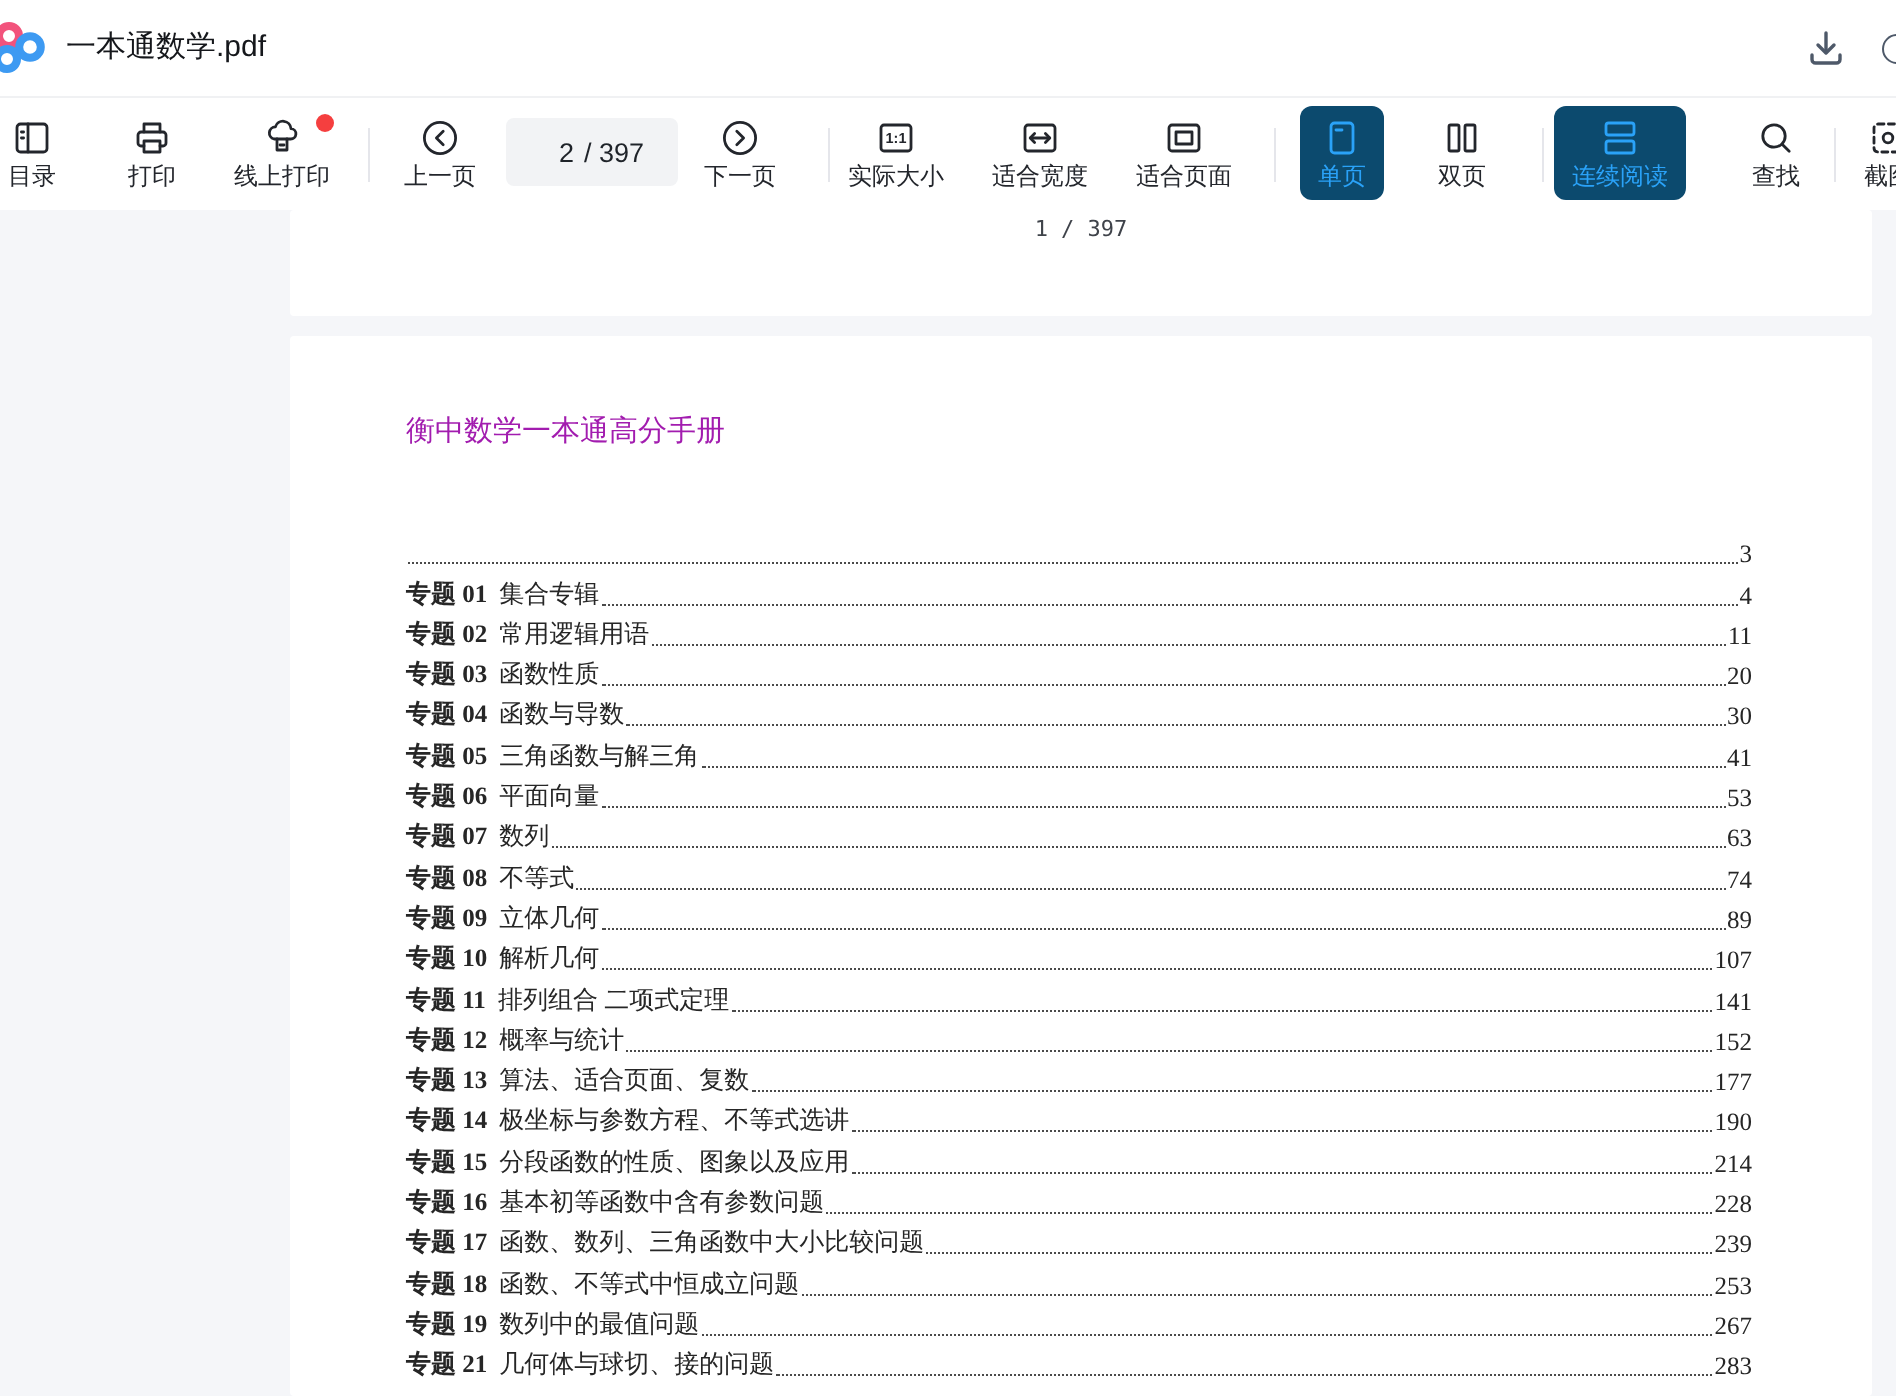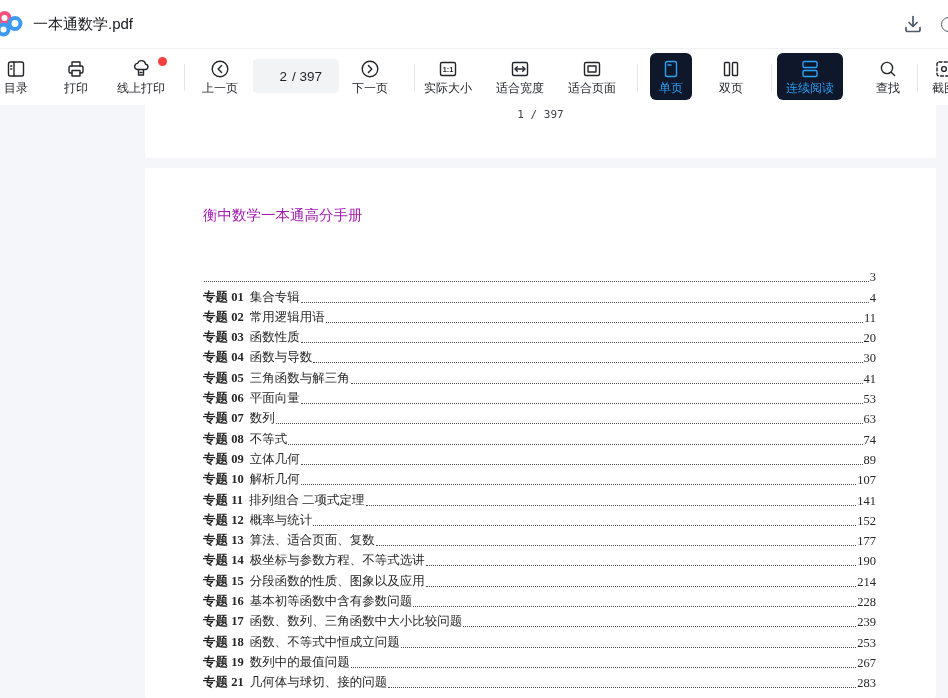--- a/index.html
+++ b/index.html
@@ -20,21 +20,21 @@
   .partial-circle{position:absolute;right:-8px;top:17px;width:13px;height:13px;
                   border:1.7px solid #4e5969;border-radius:50%;}
 
   
   .toolbar{position:absolute;top:48px;left:0;width:948px;height:57px;background:#fff;z-index:2;}
   .tb-item{position:absolute;top:5px;height:47px;transform:translateX(-50%);
            display:flex;flex-direction:column;align-items:center;justify-content:center;
            gap:2px;padding:0 9px;border-radius:6px;color:#23262c;cursor:pointer;white-space:nowrap;}
   .tb-item .tb-label{font-size:12px;line-height:1.1;}
   .tb-item svg{display:block;}
-  .tb-item.active{color:#2aa2f8;background:#0f172a;text-align:center;}
+  .tb-item.active{color:#2aa2f8;background:#0c4a6e;text-align:center;}
   .tb-sep{position:absolute;top:16px;height:27px;width:1px;background:#e5e6eb;}
   .badge{position:absolute;top:4px;left:calc(50% + 17px);width:9px;height:9px;
          border-radius:50%;background:#f53f3f;}
   .page-box{position:absolute;left:253px;top:11px;width:86px;height:34px;background:#f2f3f5;
             border-radius:4px;display:flex;align-items:center;justify-content:center;
             font-size:13.5px;color:#1f2329;}
   .page-box input{width:17px;border:none;background:transparent;font:inherit;color:inherit;
                   text-align:right;padding:0;margin-right:5px;outline:none;}
 
   

